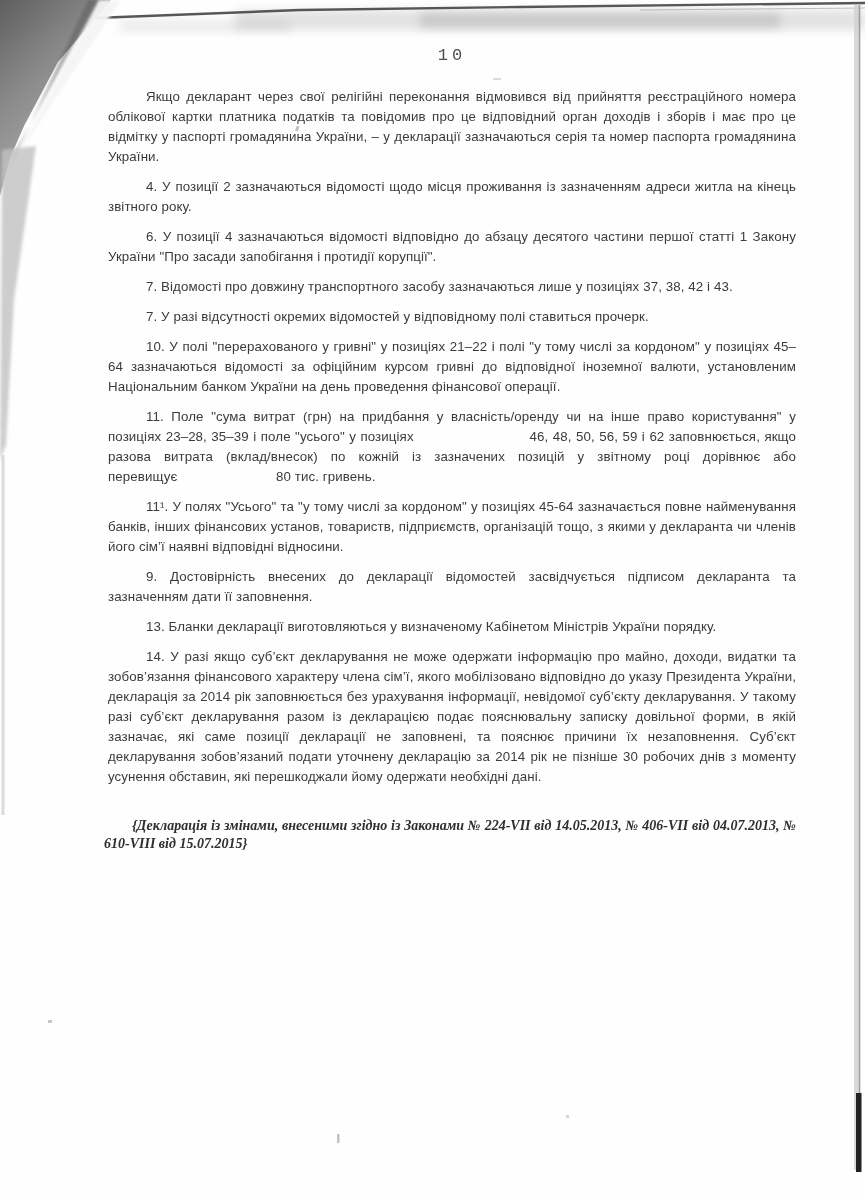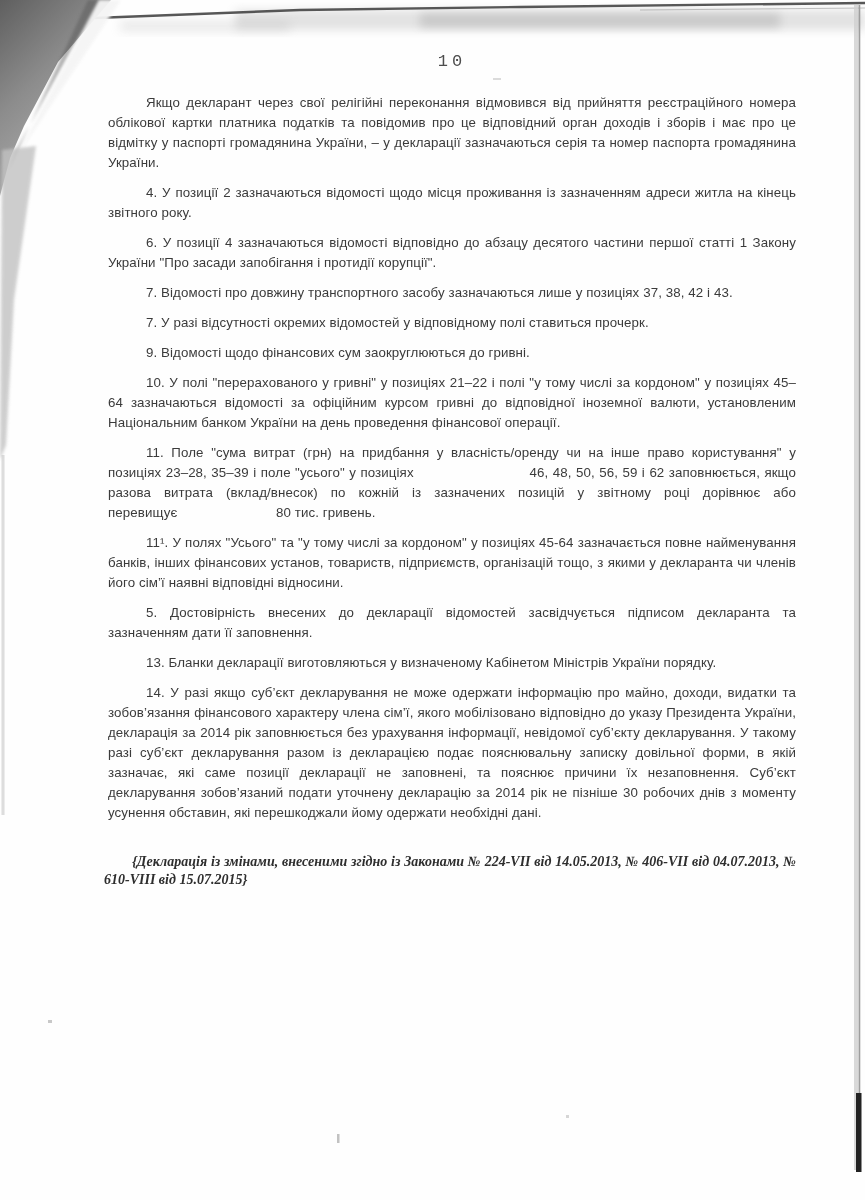--- a/index.html
+++ b/index.html
@@ -9,21 +9,21 @@
     margin:0 auto;
     background:#fefefe;
     overflow:hidden;
     font-family:"Liberation Sans", sans-serif;
   }
   .artifacts {
     position:absolute; left:0; top:0; width:865px; height:1200px;
     pointer-events:none;
   }
   .content {
-    position:absolute; left:108px; top:52px; width:688px;
+    position:absolute; left:108px; top:46px; width:688px;
   }
   .page-number {
     margin:0 0 22px 0;
     text-align:center;
     font-family:"Liberation Mono","DejaVu Sans Mono",monospace;
     font-size:17px;
     letter-spacing:4px;
     color:#4d4d4d;
   }
   p.body {
@@ -103,24 +103,23 @@
   </svg>
 
   <div class="content">
     <div class="page-number">10</div>
 
     <p class="body">Якщо декларант через свої релігійні переконання відмовився від прийняття реєстраційного номера облікової картки платника податків та повідомив про це відповідний орган доходів і зборів і має про це відмітку у паспорті громадянина України, – у декларації зазначаються серія та номер паспорта громадянина України.</p>
     <p class="body">4. У позиції 2 зазначаються відомості щодо місця проживання із зазначенням адреси житла на кінець звітного року.</p>
     <p class="body">6. У позиції 4 зазначаються відомості відповідно до абзацу десятого частини першої статті 1 Закону України "Про засади запобігання і протидії корупції".</p>
     <p class="body">7. Відомості про довжину транспортного засобу зазначаються лише у позиціях 37, 38, 42 і 43.</p>
     <p class="body">7. У разі відсутності окремих відомостей у відповідному полі ставиться прочерк.</p>
-    <p class="body">9. Відомості щодо фінансових сум заокруглюються до гривні.</p>
     <p class="body">10. У полі "перерахованого у гривні" у позиціях 21–22 і полі "у тому числі за кордоном" у позиціях 45–64 зазначаються відомості за офіційним курсом гривні до відповідної іноземної валюти, установленим Національним банком України на день проведення фінансової операції.</p>
     <p class="body">11. Поле "сума витрат (грн) на придбання у власність/оренду чи на інше право користування" у позиціях 23–28, 35–39 і поле "усього" у позиціях&nbsp;&nbsp;&nbsp;&nbsp;&nbsp;&nbsp;&nbsp;&nbsp;&nbsp;&nbsp;&nbsp;&nbsp;&nbsp;&nbsp;&nbsp;&nbsp;&nbsp;&nbsp;&nbsp;&nbsp;&nbsp;&nbsp;&nbsp;&nbsp;&nbsp;&nbsp;46, 48, 50, 56, 59 і 62 заповнюється, якщо разова витрата (вклад/внесок) по кожній із зазначених позицій у звітному році дорівнює або перевищує&nbsp;&nbsp;&nbsp;&nbsp;&nbsp;&nbsp;&nbsp;&nbsp;&nbsp;&nbsp;&nbsp;&nbsp;&nbsp;&nbsp;&nbsp;&nbsp;&nbsp;&nbsp;&nbsp;&nbsp;&nbsp;&nbsp;&nbsp;&nbsp;&nbsp;&nbsp;80 тис. гривень.</p>
     <p class="body">11¹. У полях "Усього" та "у тому числі за кордоном" у позиціях 45-64 зазначається повне найменування банків, інших фінансових установ, товариств, підприємств, організацій тощо, з якими у декларанта чи членів його сім’ї наявні відповідні відносини.</p>
-    <p class="body">5. Достовірність внесених до декларації відомостей засвідчується підписом декларанта та зазначенням дати її заповнення.</p>
+    <p class="body">9. Достовірність внесених до декларації відомостей засвідчується підписом декларанта та зазначенням дати її заповнення.</p>
     <p class="body">13. Бланки декларації виготовляються у визначеному Кабінетом Міністрів України порядку.</p>
     <p class="body">14. У разі якщо суб’єкт декларування не може одержати інформацію про майно, доходи, видатки та зобов’язання фінансового характеру члена сім’ї, якого мобілізовано відповідно до указу Президента України, декларація за 2014 рік заповнюється без урахування інформації, невідомої суб’єкту декларування. У такому разі суб’єкт декларування разом із декларацією подає пояснювальну записку довільної форми, в якій зазначає, які саме позиції декларації не заповнені, та пояснює причини їх незаповнення. Суб’єкт декларування зобов’язаний подати уточнену декларацію за 2014 рік не пізніше 30 робочих днів з моменту усунення обставин, які перешкоджали йому одержати необхідні дані.</p>
 
     <p class="note">{Декларація із змінами, внесеними згідно із Законами № 224-VII від 14.05.2013, № 406-VII від 04.07.2013, № 610-VIII від 15.07.2015}</p>
   </div>
 
 </div>
 
 </body></html>

